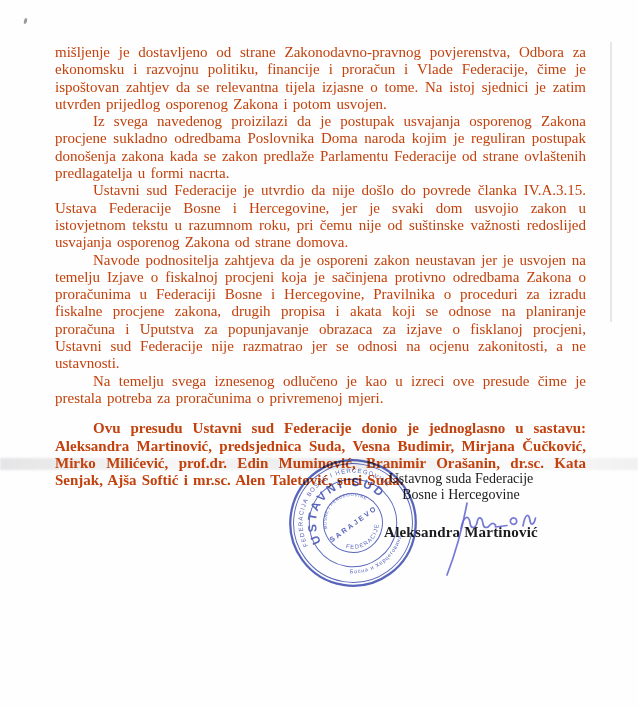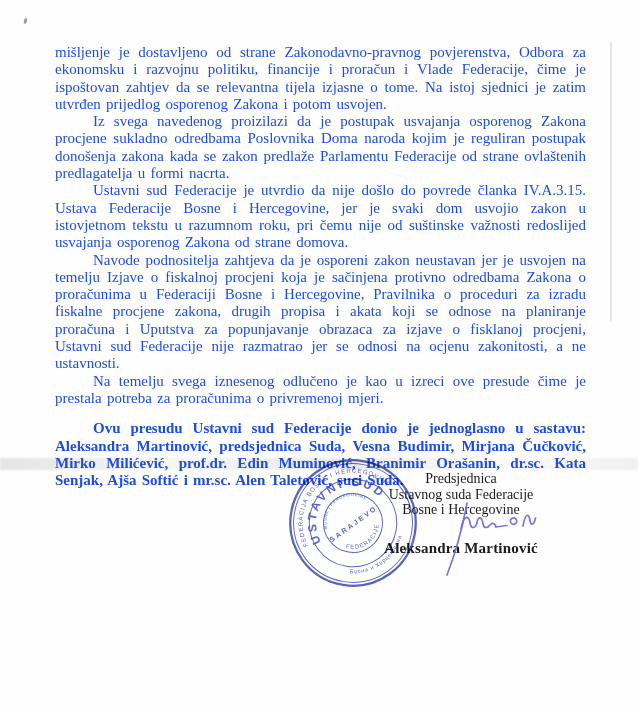--- a/index.html
+++ b/index.html
@@ -16,21 +16,21 @@
     background:rgba(70,70,75,.55);border-radius:50%;transform:rotate(18deg);}
   .scan-band{position:absolute;left:0;top:458px;width:100%;height:12px;
     background:linear-gradient(90deg,rgba(140,140,148,.22) 0%,rgba(185,185,192,.10) 28%,
       rgba(150,150,158,.20) 52%,rgba(200,200,206,.07) 78%,rgba(160,160,168,.14) 100%);
     filter:blur(1.2px);}
   .right-streak{position:absolute;left:610px;top:42px;width:2px;height:280px;
     background:rgba(130,130,136,.18);filter:blur(.6px);}
   
   .body-text{
     position:absolute;left:55px;top:44px;width:531px;
-    font-size:15px;line-height:17.3px;color:#1d4ed8;
+    font-size:15px;line-height:17.3px;color:#c2410c;
     text-align:justify;word-spacing:1.5px;
   }
   .para{margin:0;text-indent:38px;}
   .para.no-indent{text-indent:0;}
   .para.last-para{margin-top:13px;font-weight:bold;}
   
   .sig-block{
     position:absolute;left:368px;top:471px;width:186px;
     text-align:center;font-size:14px;line-height:15.6px;color:#1b1b1d;
   }
@@ -57,21 +57,20 @@
   <div class="body-text">
     <p class="para no-indent">mišljenje je dostavljeno od strane Zakonodavno-pravnog povjerenstva, Odbora za ekonomsku i razvojnu politiku, financije i proračun i Vlade Federacije, čime je ispoštovan zahtjev da se relevantna tijela izjasne o tome. Na istoj sjednici je zatim utvrđen prijedlog osporenog Zakona i potom usvojen.</p>
     <p class="para">Iz svega navedenog proizilazi da je postupak usvajanja osporenog Zakona procjene sukladno odredbama Poslovnika Doma naroda kojim je reguliran postupak donošenja zakona kada se zakon predlaže Parlamentu Federacije od strane ovlaštenih predlagatelja u formi nacrta.</p>
     <p class="para">Ustavni sud Federacije je utvrdio da nije došlo do povrede članka IV.A.3.15. Ustava Federacije Bosne i Hercegovine, jer je svaki dom usvojio zakon u istovjetnom tekstu u razumnom roku, pri čemu nije od suštinske važnosti redoslijed usvajanja osporenog Zakona od strane domova.</p>
     <p class="para">Navode podnositelja zahtjeva da je osporeni zakon neustavan jer je usvojen na temelju Izjave o fiskalnoj procjeni koja je sačinjena protivno odredbama Zakona o proračunima u Federaciji Bosne i Hercegovine, Pravilnika o proceduri za izradu fiskalne procjene zakona, drugih propisa i akata koji se odnose na planiranje proračuna i Uputstva za popunjavanje obrazaca za izjave o fisklanoj procjeni, Ustavni sud Federacije nije razmatrao jer se odnosi na ocjenu zakonitosti, a ne ustavnosti.</p>
     <p class="para">Na temelju svega iznesenog odlučeno je kao u izreci ove presude čime je prestala potreba za proračunima o privremenoj mjeri.</p>
     <p class="para last-para">Ovu presudu Ustavni sud Federacije donio je jednoglasno u sastavu: Aleksandra Martinović, predsjednica Suda, Vesna Budimir, Mirjana Čučković, Mirko Milićević, prof.dr. Edin Muminović, Branimir Orašanin, dr.sc. Kata Senjak, Ajša Softić i mr.sc. Alen Taletović, suci Suda.</p>
   </div>
 
   <div class="sig-block">
-    <div>Predsjednica</div>
     <div>Ustavnog suda Federacije</div>
     <div>Bosne i Hercegovine</div>
     <div class="sig-name">Aleksandra Martinović</div>
   </div>
 
   <svg class="signature-svg" viewBox="0 0 130 95" aria-hidden="true">
     <path d="M36,34 C38,21 44,19 45,28 C46,34 50,34 52,28 C53,21 57,21 58,29 C59,34 63,33 65,30 C68,27 71,29 70.5,32 L82,30.5"></path>
     <path d="M87,29 a3.2,3.2 0 1 1 .2,.1"></path>
     <path d="M98,31 C100,19 104,17 105,26 C106,31 109,30 110.5,23"></path>
     <path d="M42,8 C38,30 32,54 22,80"></path>

